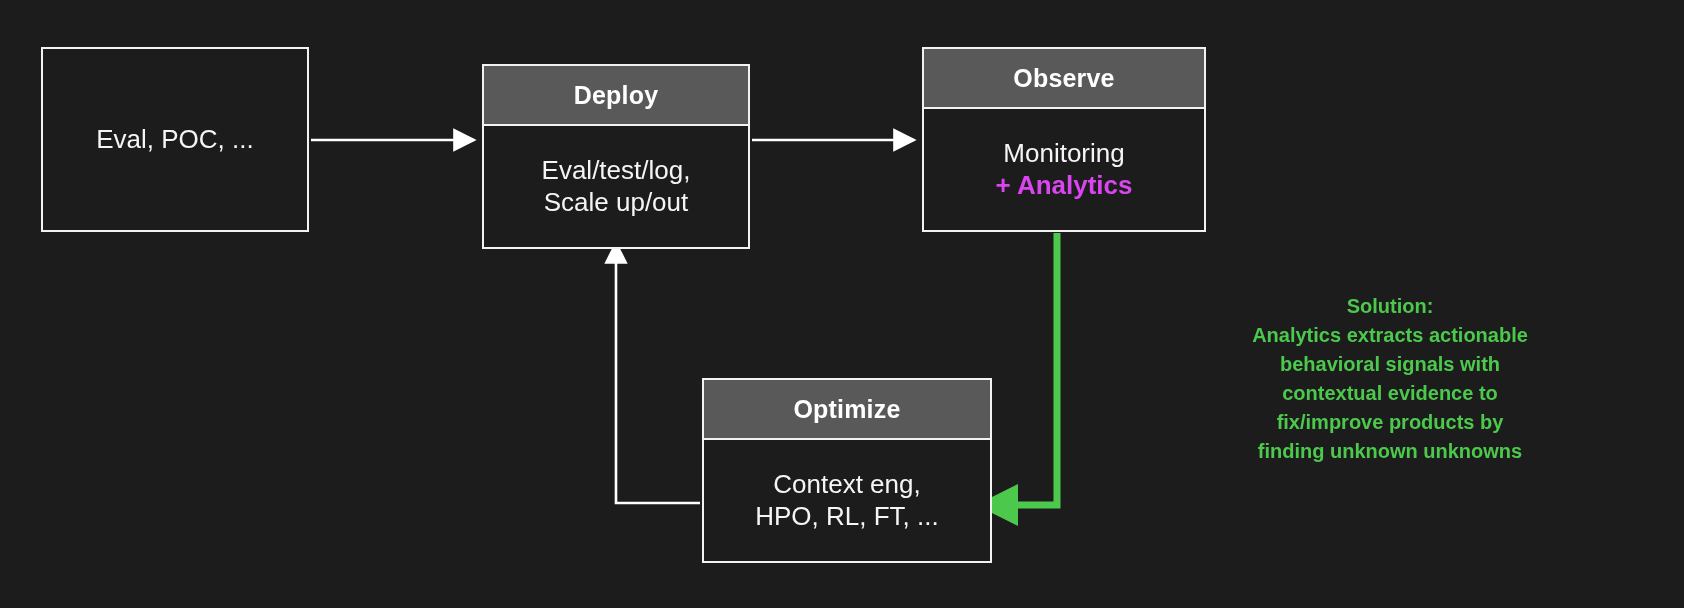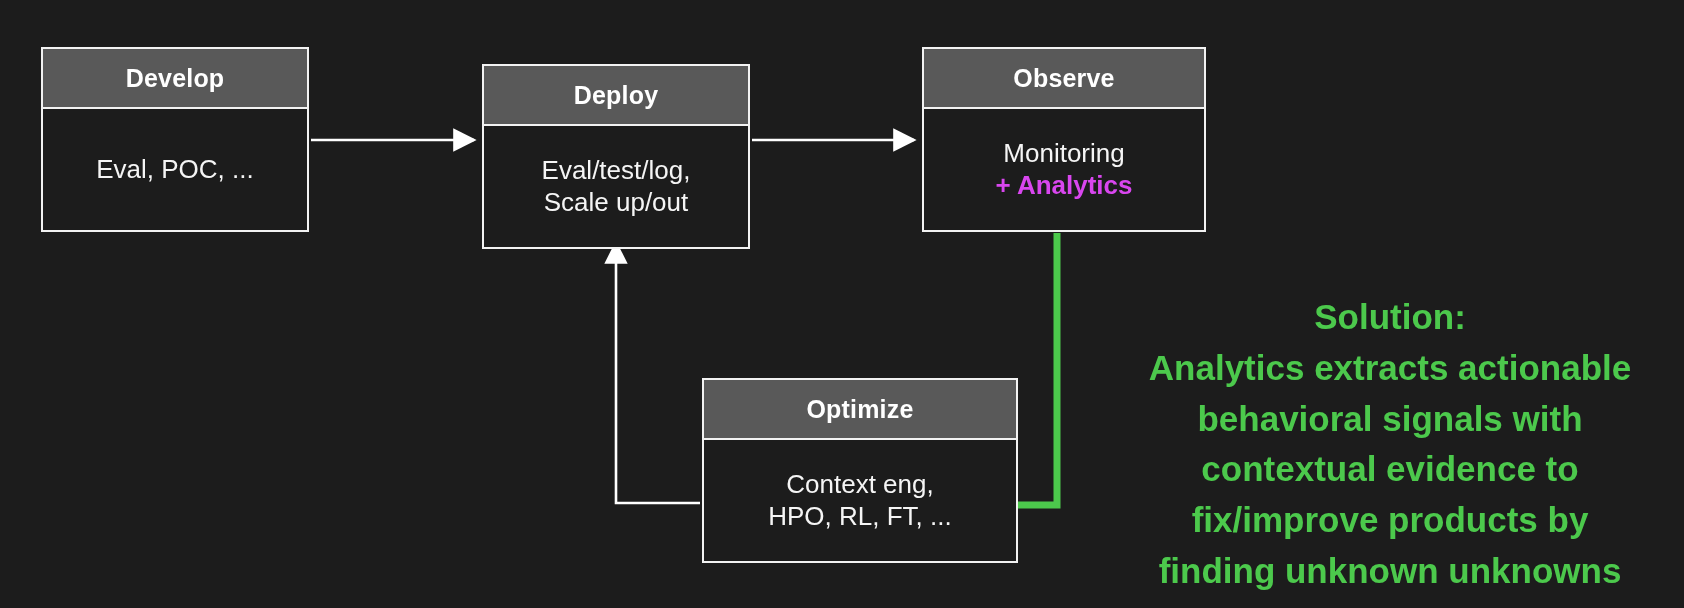--- a/index.html
+++ b/index.html
@@ -53,21 +53,21 @@
     padding: 0 8px;
     box-sizing: border-box;
   }
   .node-body .line { display: block; white-space: nowrap; }
   .accent-line { color: #d946ef; font-weight: bold; }
 
   
   #node-develop  { left: 41px;  top: 47px;  width: 268px; height: 185px; }
   #node-deploy   { left: 482px; top: 64px;  width: 268px; height: 185px; }
   #node-observe  { left: 922px; top: 47px;  width: 284px; height: 185px; }
-  #node-optimize { left: 702px; top: 378px; width: 316px; height: 185px; }
+  #node-optimize { left: 702px; top: 378px; width: 290px; height: 185px; }
 
   #node-develop  .node-header,
   #node-deploy   .node-header,
   #node-observe  .node-header,
   #node-optimize .node-header { height: 58px; font-size: 25px; }
 
   #node-develop  .node-body,
   #node-deploy   .node-body,
   #node-observe  .node-body,
   #node-optimize .node-body { font-size: 26px; }
@@ -82,21 +82,21 @@
 
   
   #solution {
     position: absolute;
     left: 1140px;
     top: 292px;
     width: 500px;
     text-align: center;
     color: #4cc94c;
     font-weight: bold;
-    font-size: 35px;
+    font-size: 20px;
     line-height: 1.45;
   }
   #solution .sol-line { display: block; white-space: nowrap; }
 </style>
 </head>
 <body>
 
 <div id="canvas">
 
   <svg id="connectors" viewBox="0 0 1684 608" width="1684" height="608" xmlns="http://www.w3.org/2000/svg">
@@ -123,21 +123,20 @@
     <g>
       <path d="M1057,233 L1057,505 L983,505" fill="none" stroke="#4cc94c" stroke-width="7" marker-end="url(#arrow-green)"></path>
     </g>
 
     <g>
       <path d="M700,503 L616,503 L616,243" fill="none" stroke="#ffffff" stroke-width="2.6" marker-end="url(#arrow-white-up)"></path>
     </g>
   </svg>
 
   <div class="node" id="node-develop">
-    <div class="node-header">Develop</div>
     <div class="node-body">
       <span class="line">Eval, POC, ...</span>
     </div>
   </div>
 
   <div class="node" id="node-deploy">
     <div class="node-header">Deploy</div>
     <div class="node-body">
       <span class="line">Eval/test/log,</span>
       <span class="line">Scale up/out</span>

